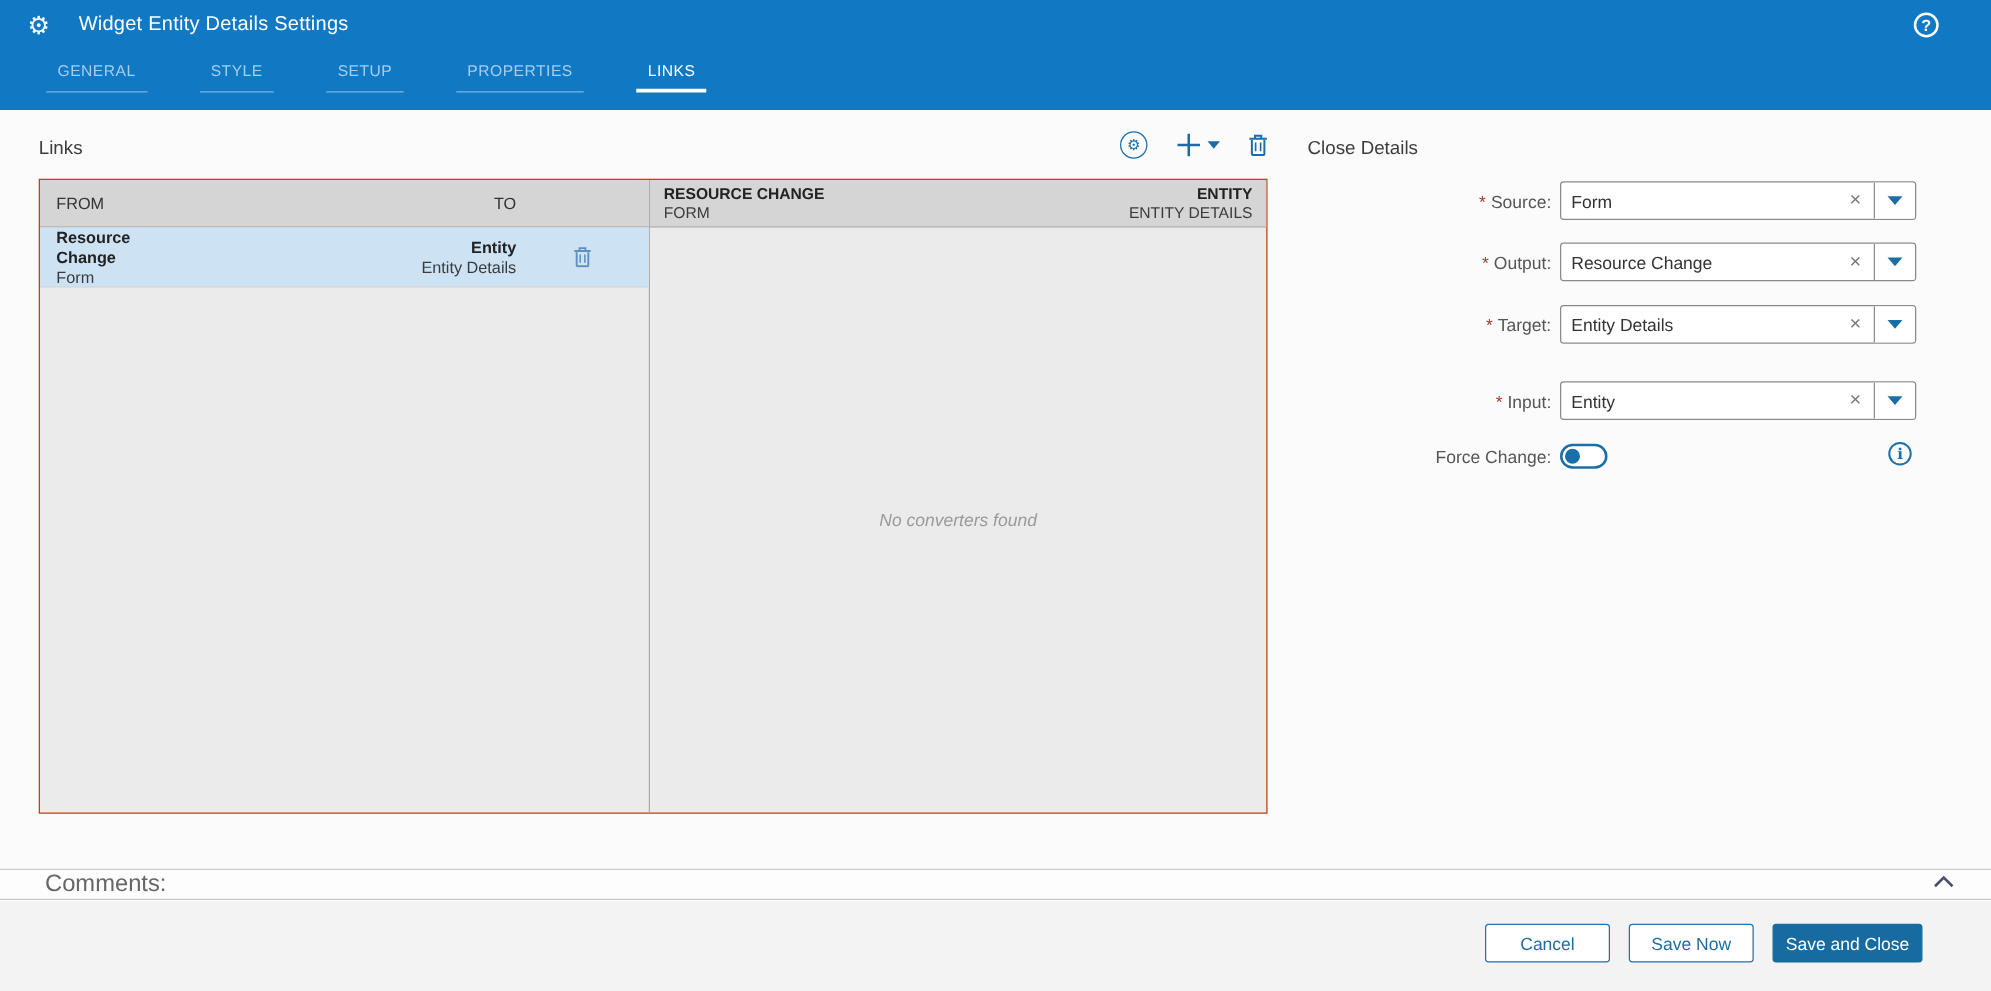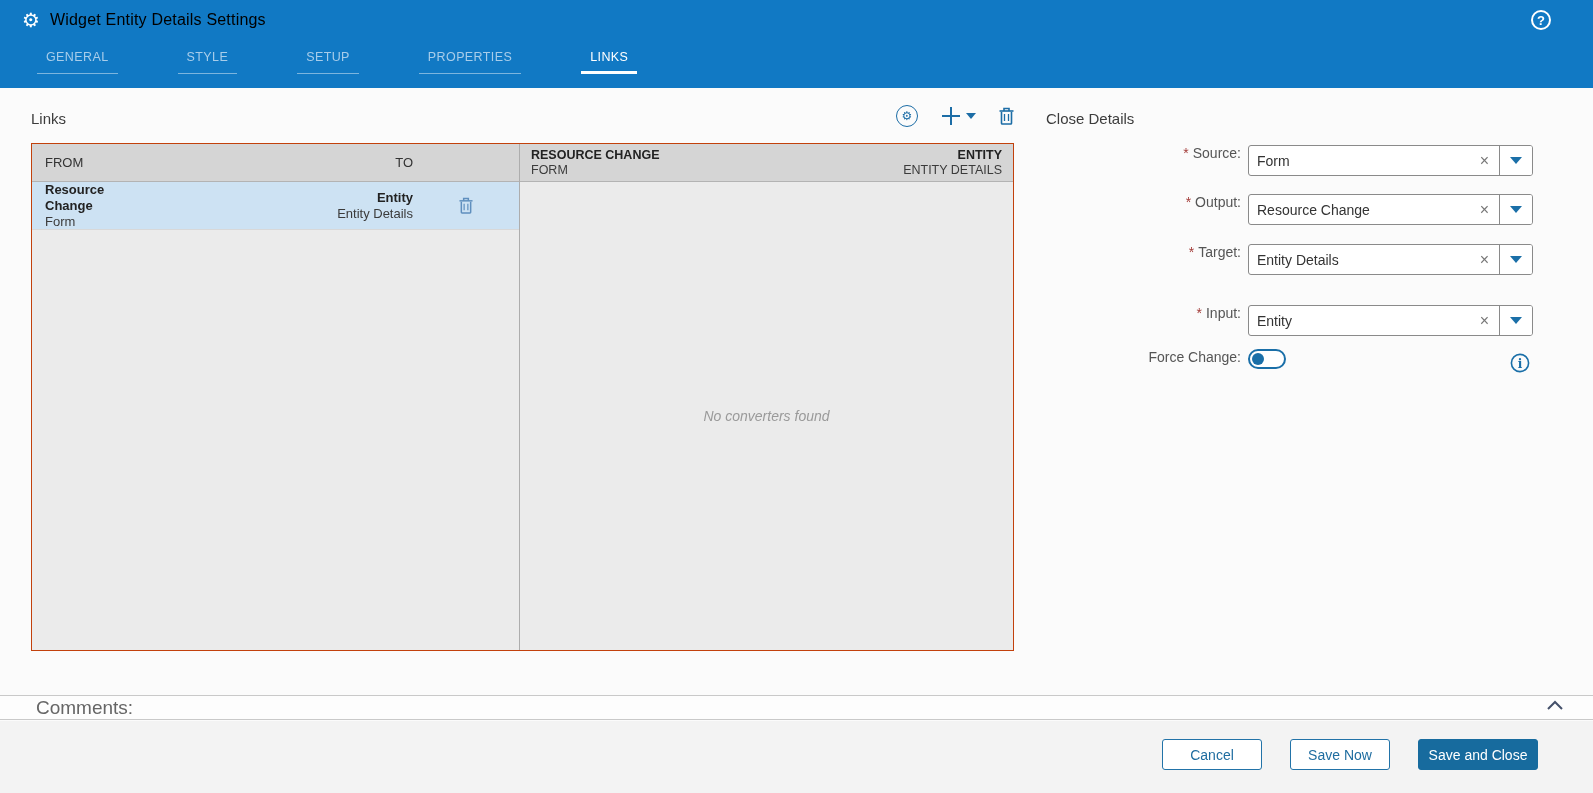--- a/index.html
+++ b/index.html
@@ -6,25 +6,25 @@
   html,body { width:1593px; height:793px; }
   body {
     font-family:"Liberation Sans","DejaVu Sans",sans-serif;
     background:#fbfbfb; color:#333; overflow:hidden; position:relative;
   }
 
   
   .app-header { position:absolute; top:0; left:0; width:1593px; height:88px; background:#1179c4; }
   .title-row { position:absolute; top:10px; left:22px; display:flex; align-items:center; gap:10px; }
   .title-gear { color:#fff; font-size:20px; line-height:20px; font-family:"DejaVu Sans",sans-serif; }
-  .app-title { color:#000000; font-size:16px; font-weight:400; letter-spacing:.2px; }
+  .app-title { color:#ffffff; font-size:16px; font-weight:400; letter-spacing:.2px;margin-left:13px; }
   .help-btn { position:absolute; top:10px; right:42px; width:20px; height:20px; border:2px solid #fff;
     border-radius:50%; color:#fff; font-size:13px; font-weight:bold; display:flex; align-items:center;
     justify-content:center; cursor:pointer; }
-  .tabs { position:absolute; left:37px; top:45px; display:flex; gap:60px; }
+  .tabs { position:absolute; left:37px; top:45px; display:flex; gap:42px; }
   .tab { height:29px; padding:0 9px; color:#a8cdea; font-size:12.5px; letter-spacing:.4px;
     border-bottom:1px solid rgba(255,255,255,.45); cursor:pointer; display:flex; align-items:flex-start; padding-top:5px; }
   .tab.active { color:#fff; border-bottom:3px solid #fff; }
 
   
   .links-heading { position:absolute; left:31px; top:110px; font-size:15px; color:#3c3c3c; }
   .links-toolbar { position:absolute; left:896px; top:102px; width:118px; height:28px;
     display:flex; align-items:center; justify-content:space-between; }
   .tool { display:flex; align-items:center; cursor:pointer; }
   .gear-circle { width:22px; height:22px; border:1.5px solid #1c6da6; border-radius:50%;
@@ -55,21 +55,21 @@
     display:flex; align-items:center; justify-content:space-between; padding:0 11px; font-size:12.5px; }
   .conv-from .t1, .conv-to .t1 { font-weight:bold; color:#222; line-height:15px; }
   .conv-from .t2, .conv-to .t2 { color:#3b3b3b; line-height:15px; }
   .conv-to { text-align:right; }
   .conv-body { flex:1; display:flex; align-items:center; justify-content:center; }
   .conv-empty { font-style:italic; color:#9a9a9a; font-size:14px; }
 
   
   .link-details { position:absolute; left:1046px; top:110px; width:494px; }
   .ld-title { font-size:15px; color:#3c3c3c; }
-  .ld-row { position:absolute; left:0; height:31px; display:flex; width:494px; }
+  .ld-row { position:absolute; left:0; height:31px; display:flex; align-items:center; width:494px; }
   .ld-label { width:202px; text-align:right; font-size:14px; color:#555; padding-right:7px; white-space:nowrap; }
   .req { color:#a33c39; margin-right:4px; font-size:14px; }
   .combo { width:285px; height:31px; background:#fff; border:1px solid #8a8a8a; border-radius:3px;
     display:flex; overflow:hidden; }
   .combo-text { flex:1; display:flex; align-items:center; padding:0 8px; font-size:14px; color:#333; cursor:text; }
   .combo-value { flex:1; }
   .combo-clear { color:#777; font-size:16px; cursor:pointer; padding:0 2px; }
   .combo-drop { width:33px; border-left:1px solid #8a8a8a; display:flex; align-items:center;
     justify-content:center; cursor:pointer; background:#fff; }
   .drop-caret { width:0; height:0; border-left:6px solid transparent; border-right:6px solid transparent;
@@ -78,21 +78,21 @@
     position:relative; cursor:pointer; }
   .toggle .knob { position:absolute; left:2px; top:2px; width:12px; height:12px; border-radius:50%; background:#1a6fa8; }
   .info-icon { position:absolute; right:10px; top:4px; cursor:pointer; }
 
   
   .comments-bar { position:absolute; left:0; top:695px; width:1593px; height:25px; background:#fdfdfd;
     border-top:1px solid #c9c9c9; border-bottom:1px solid #c9c9c9; display:flex; align-items:center; }
   .comments-label { margin-left:36px; font-size:19px; color:#666; }
   .collapse-chevron { position:absolute; right:29px; top:4px; cursor:pointer; }
   .footer { position:absolute; left:0; top:721px; width:1593px; height:72px; background:#f3f3f3; }
-  .footer-buttons { position:absolute; right:55px; top:18px; display:flex; gap:28px; }
+  .footer-buttons { position:absolute; right:55px; top:18px; display:flex; gap:15px; }
   .btn { height:31px; border-radius:3px; font-size:14px; display:flex; align-items:center;
     justify-content:center; cursor:pointer; font-family:inherit; }
   .btn-outline { background:#fff; border:1px solid #2273a8; color:#1f6da0; width:100px; }
   .btn-primary { background:#176b9e; border:1px solid #176b9e; color:#fff; width:120px; }
 
   svg { display:block; }
 </style>
 </head>
 <body>
 

